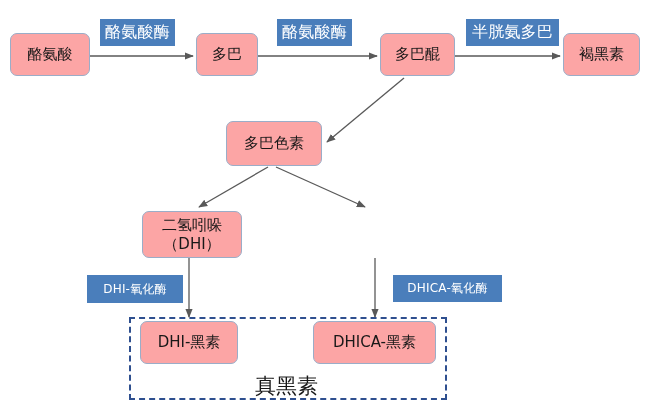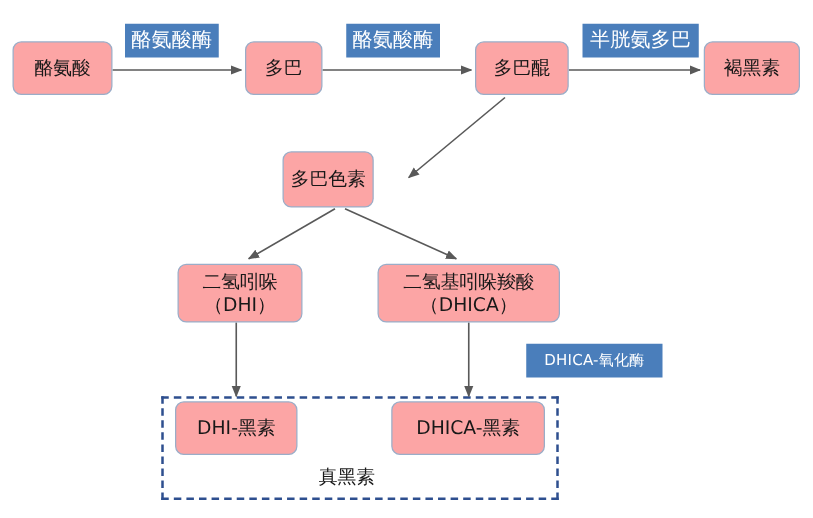--- a/index.html
+++ b/index.html
@@ -54,21 +54,21 @@
   
   .dashed-group {
     position: absolute;
     box-sizing: border-box;
     border: 2px dashed #2e4f8f;
     background: transparent;
     z-index: 1;
   }
   .group-caption {
     position: absolute;
-    font-size: 15px;
+    font-size: 21px;
     color: #181818;
     white-space: nowrap;
     z-index: 3;
   }
 
   svg.edges {
     position: absolute;
     left: 0;
     top: 0;
     width: 650px;
@@ -118,33 +118,29 @@
   </div>
 
   <div class="node" style="left:380px; top:33px; width:75px; height:43px;">
     <span class="l1">多巴醌</span>
   </div>
 
   <div class="node" style="left:563px; top:33px; width:77px; height:43px;">
     <span class="l1">褐黑素</span>
   </div>
 
-  <div class="node" style="left:226px; top:121px; width:73px; height:45px;">
+  <div class="node" style="left:226px; top:121px; width:96px; height:45px;">
     <span class="l1">多巴色素</span>
   </div>
 
   <div class="node" style="left:142px; top:211px; width:100px; height:47px;">
     <span class="l1">二氢吲哚</span>
     <span class="l2">（DHI）</span>
   </div>
 
-  <div class="node" style="left:302px; top:211px; width:146px; height:47px;">
-    <span class="l1">二氢基吲哚羧酸</span>
-    <span class="l2">（DHICA）</span>
-  </div>
 
   <div class="node" style="left:140px; top:321px; width:98px; height:43px;">
     <span class="l1">DHI-黑素</span>
   </div>
 
   <div class="node" style="left:313px; top:321px; width:123px; height:43px;">
     <span class="l1">DHICA-黑素</span>
   </div>
 
   <div class="chip" style="left:100px; top:19px; width:75px; height:27px;">
@@ -152,18 +148,21 @@
   </div>
 
   <div class="chip" style="left:277px; top:19px; width:75px; height:27px;">
     <span>酪氨酸酶</span>
   </div>
 
   <div class="chip" style="left:466px; top:19px; width:93px; height:27px;">
     <span>半胱氨多巴</span>
   </div>
 
+  <div class="chip small" style="left:87px; top:275px; width:96px; height:28px;">
+    <span>DHI-氧化酶</span>
+  </div>
 
-  <div class="chip small" style="left:393px; top:275px; width:109px; height:27px;margin-left:28px;">
+  <div class="chip small" style="left:393px; top:275px; width:109px; height:27px;">
     <span>DHICA-氧化酶</span>
   </div>
 
 </div>
 
 </body></html>

